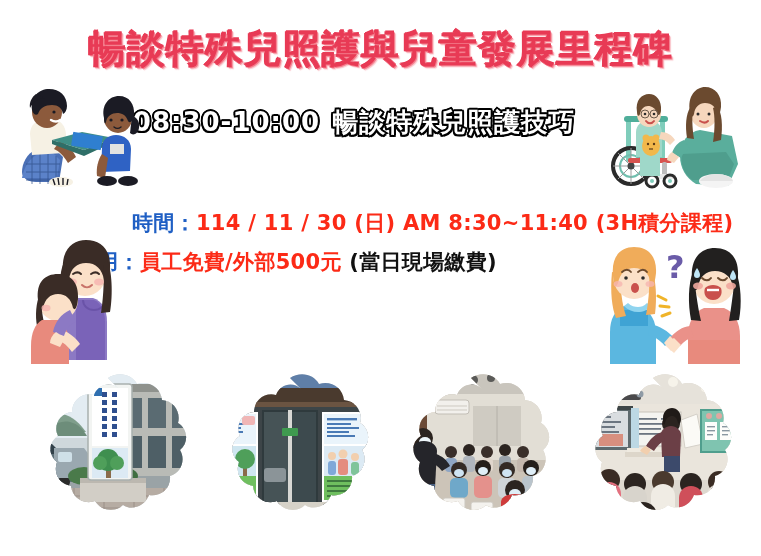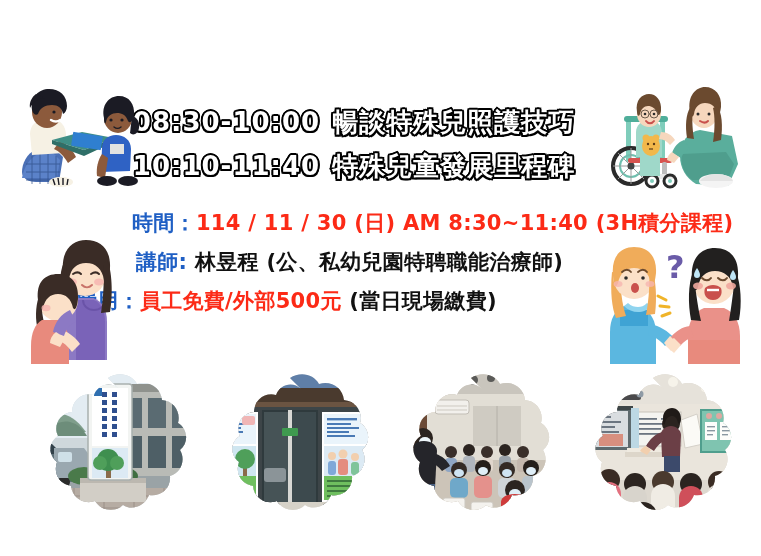--- a/index.html
+++ b/index.html
@@ -132,43 +132,38 @@
     width: 100%;
     height: 100%;
     display: block;
   }
 </style>
 </head>
 <body>
 
 <div class="poster">
 
+  <div class="title-wrap">
+    <h1 class="poster-title">暢談特殊兒照護與兒童發展里程碑</h1>
+  </div>
 
   <div class="schedule">
     <div class="schedule-line">
       <span class="slot-time">08:30-10:00</span><span class="slot-topic">暢談特殊兒照護技巧</span>
-    </div>
-    <div class="schedule-line">
-      <span class="slot-time">10:10-11:40</span><span class="slot-topic">特殊兒童發展里程碑</span>
     </div>
   </div>
 
   <div class="details">
 
     <div class="detail-row row-time">
       <span class="inner">
         <span class="lbl">時間：</span><span class="val-red">114 / 11 / 30 (日) AM 8:30~11:40 (3H積分課程)</span>
       </span>
     </div>
 
-    <div class="detail-row row-speaker">
-      <span class="inner">
-        <span class="lbl">講師:</span><span class="val-black"> 林昱程 (公、私幼兒園特聘職能治療師)</span>
-      </span>
-    </div>
 
     <div class="detail-row row-fee">
       <span class="inner">
         <span class="lbl">費用：</span><span class="val-red">員工免費/外部500元</span><span class="val-black"> (當日現場繳費)</span>
       </span>
     </div>
 
 
   </div>
 

